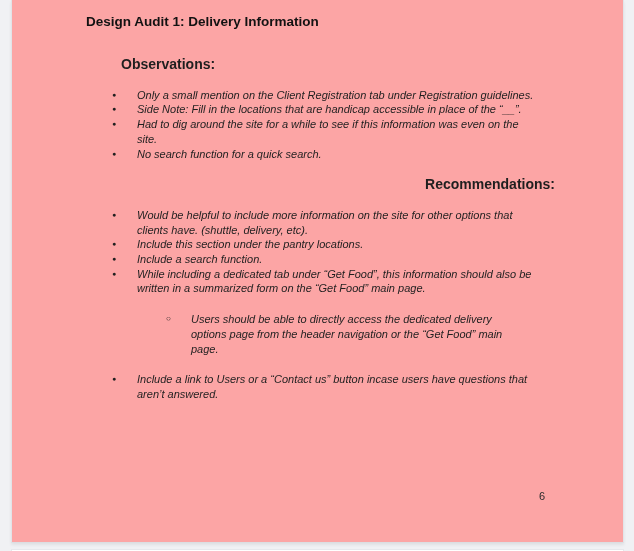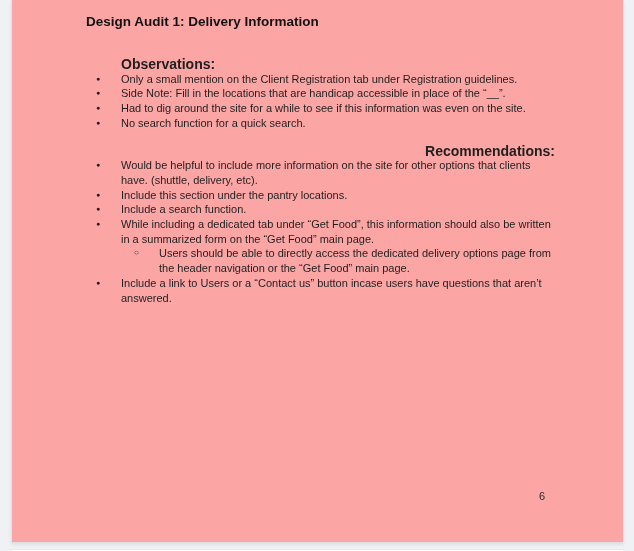--- a/index.html
+++ b/index.html
@@ -59,22 +59,23 @@
     font-weight: bold;
     line-height: 14.7px;
     color: #1f1f1f;
   }
   h2.section-heading.rec {
     margin-top: 13px;
     text-align: right;
   }
   ul.bullet-list, ul.sub-list {
     list-style: none;
-    margin: 0;
+    margin: 16px;
     padding: 0;
+    font-style: italic;
   }
   li.bullet-item {
     display: flex;
     font-size: 11px;
     line-height: 14.7px;
   }
   .mk {
     flex: none;
     width: 35px;
     padding-left: 10px;

